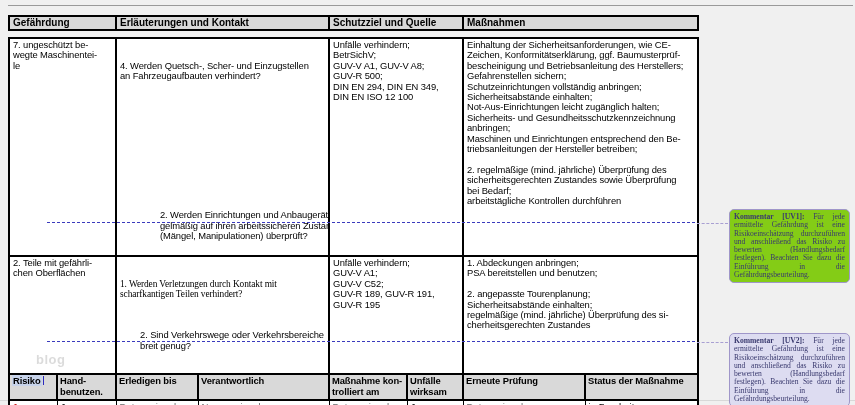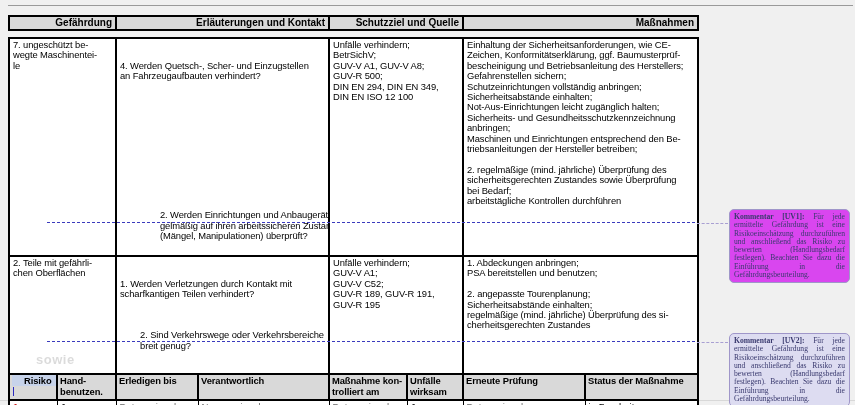--- a/index.html
+++ b/index.html
@@ -9,21 +9,21 @@
     font-family:"Liberation Sans","DejaVu Sans",sans-serif;
     color:#000;
   }
   .topline{position:absolute;left:8px;top:5px;width:845px;height:0;border-top:1px solid #9a9a9a;}
   .bottomline{position:absolute;left:0;top:400px;width:855px;height:0;border-top:1px solid #d8d8d8;}
 
   table.doc{position:absolute;left:8px;border-collapse:collapse;table-layout:fixed;background:#fff;}
   table.doc td{vertical-align:top;overflow:hidden;}
 
   
-  table.hdr{top:15px;width:689px;text-align:right;}
+  table.hdr{top:15px;width:689px;}
   table.hdr td{
     border:2px solid #000;background:#d9d9d9;
     font-weight:bold;font-size:10px;line-height:11px;
     padding:0 3px;white-space:nowrap;height:12px;
   }
 
   
   table.block{width:689px;}
   tr.main td{
     border:2px solid #000;background:#fff;
@@ -45,36 +45,36 @@
   tr.vals td:first-child{border-left-width:2px;}
   tr.vals td:last-child{border-right-width:2px;}
   .b0{top:37px;}
   .b1{top:255px;}
   tr.main .h-b0{height:170px;}
   tr.main .h-b1{height:71px;}
 
   .risk-num{color:#cc1f1f;font-weight:bold;}
   .placeholder{color:#6b6b6b;}
 
-  .hl{background:#c7d3ea;padding:0 12px;}
+  .hl{background:#c7d3ea;padding:0 1px;}
   .caret{display:inline-block;width:0;height:9px;border-left:1px solid #2a2ac0;margin-left:1px;vertical-align:-1px;}
 
   
   .anchor-line{position:absolute;height:0;border-top:1px dashed #3b3bbd;}
   .a1{left:47px;top:222px;width:648px;}
   .a2{left:47px;top:341px;width:648px;}
   .connector{position:absolute;height:0;border-top:1px dashed #a89fd2;}
   .c1{left:697px;top:223px;width:31px;}
   .c2{left:697px;top:342px;width:31px;}
 
   
   .balloon{
     position:absolute;left:729px;width:121px;min-height:58px;
     border:1px solid #9f96c9;border-radius:5px;
-    background:#d946ef;color:#39396e;
+    background:#84cc16;color:#39396e;
     font-family:"Liberation Serif","DejaVu Serif",serif;
     font-size:7.6px;line-height:8.3px;
     padding:3px 4px;text-align:justify;box-sizing:border-box;
   }
   .balloon.active{background:#dddcf1;}
   .bl1{top:209px;}
   .bl2{top:333px;}
   .b-label{font-weight:bold;}
 
   .watermark{
@@ -189,21 +189,21 @@
         <col style="width:78px">
         <col style="width:56px">
         <col style="width:122px">
         <col style="width:113px">
       </colgroup>
     <tbody>
         <tr class="main">
       <td colspan="2" class="h-b1">2. Teile mit gefährli-
 chen Oberflächen</td>
       <td colspan="2" class="h-b1">
-        <div style="white-space:pre;">1. Werden Verletzungen durch Kontakt mit
+        <div style="white-space:pre;font-family:Liberation Serif, serif;">1. Werden Verletzungen durch Kontakt mit
 scharfkantigen Teilen verhindert?</div>
         <div class="hint2-b1" style="white-space:pre;margin-left:20px;">2. Sind Verkehrswege oder Verkehrsbereiche
 breit genug?</div>
       </td>
       <td colspan="2" class="h-b1">Unfälle verhindern;
 GUV-V A1;
 GUV-V C52;
 GUV-R 189, GUV-R 191,
 GUV-R 195</td>
       <td colspan="2" class="h-b1">1. Abdeckungen anbringen;
@@ -241,15 +241,15 @@
     </table>
 
   <div class="anchor-line a1"></div>
   <div class="anchor-line a2"></div>
   <div class="connector c1"></div>
   <div class="connector c2"></div>
 
   <div class="balloon bl1"><span class="b-label">Kommentar [UV1]:</span> <span>Für jede ermittelte Gefährdung ist eine Risikoeinschätzung durchzuführen und anschließend das Risiko zu bewerten (Handlungsbedarf festlegen). Beachten Sie dazu die Einführung in die Gefährdungsbeurteilung.</span></div>
   <div class="balloon bl2 active"><span class="b-label">Kommentar [UV2]:</span> <span>Für jede ermittelte Gefährdung ist eine Risikoeinschätzung durchzuführen und anschließend das Risiko zu bewerten (Handlungsbedarf festlegen). Beachten Sie dazu die Einführung in die Gefährdungsbeurteilung.</span></div>
 
-  <div class="watermark">sowie</div>
+  <div class="watermark">blog</div>
 
 </div>
 
 </body></html>

